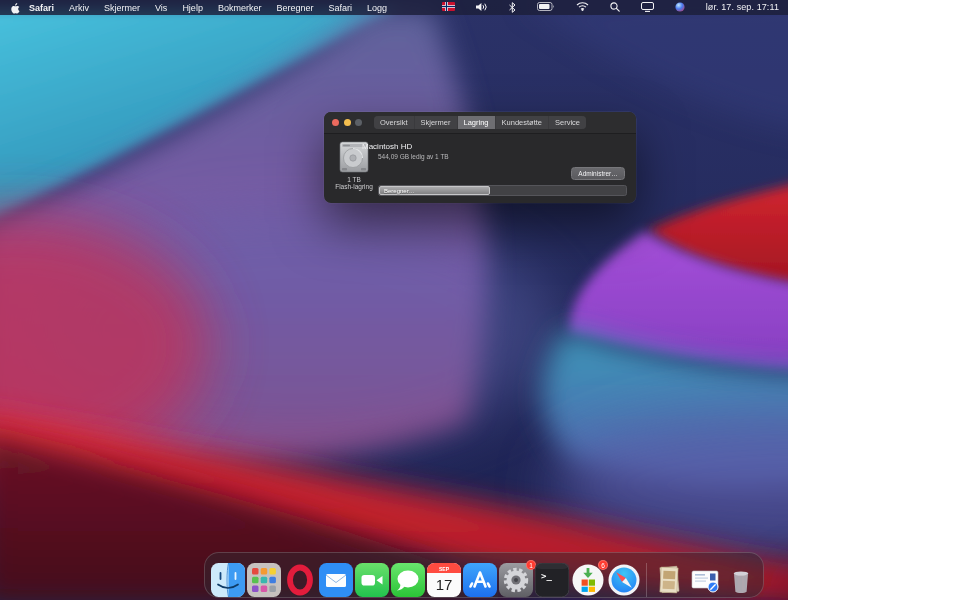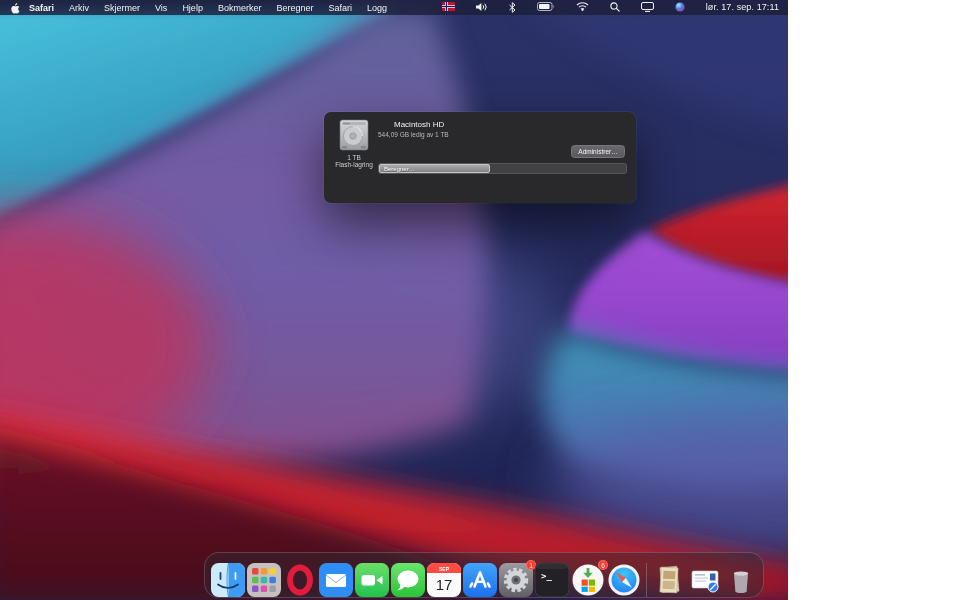--- a/index.html
+++ b/index.html
@@ -31,21 +31,21 @@
   .light.grey{background:#5c6066;}
   .tabs{display:flex;background:#3a3a3d;border-radius:4px;overflow:hidden;gap:1px;}
   .tab{font-size:7.5px;color:#d8d8da;background:#414144;padding:2px 6px;white-space:nowrap;}
   .tab.selected{background:#6e6e72;color:#fff;}
 
   .win-content{position:relative;height:69px;}
   .disk-col{position:absolute;left:10px;top:7px;width:40px;text-align:center;}
   .disk-col svg{display:block;margin:0 auto;}
   .disk-cap{font-size:6.5px;color:#cfcfd1;margin-top:3px;}
   .disk-type{font-size:6.5px;color:#cfcfd1;}
-  .disk-name{position:absolute;left:70px;top:8px;font-size:8px;color:#f0f0f2;}
+  .disk-name{position:absolute;left:38px;top:8px;font-size:8px;color:#f0f0f2;}
   .disk-free{position:absolute;left:54px;top:19px;font-size:6.5px;color:#b9b9bb;}
   .manage-btn{position:absolute;right:11px;top:33px;width:54px;height:13px;
     background:linear-gradient(#69696d,#5a5a5e);border:.5px solid #77777b;border-radius:3.5px;
     color:#f2f2f4;font-size:6.5px;font-family:"Liberation Sans",sans-serif;
     display:flex;align-items:center;justify-content:center;padding:0;}
   .progress{position:absolute;left:54px;top:51px;width:249px;height:11px;
     background:#424245;border-radius:2.5px;border:.5px solid #55555a;box-sizing:border-box;}
   .progress-fill{height:100%;background:linear-gradient(#ababad,#818183);
     border-radius:2px;border:.5px solid #c6c6c8;box-sizing:border-box;
     display:flex;align-items:center;}
@@ -192,20 +192,34 @@
               <stop offset="1" stop-color="#c0355f"></stop>
         </radialGradient>
           </defs>
         <circle cx="5" cy="5" r="4.6" fill="url(#gSiri)"></circle>
       </svg>
       <span class="clock">lør. 17. sep. 17:11</span>
     </span>
   </div>
 
   <div class="window">
+    <div class="titlebar">
+      <div class="lights">
+        <span class="light red"></span>
+        <span class="light yellow"></span>
+        <span class="light grey"></span>
+      </div>
+      <div class="tabs">
+        <span class="tab">Oversikt</span>
+        <span class="tab">Skjermer</span>
+        <span class="tab selected">Lagring</span>
+        <span class="tab">Kundestøtte</span>
+        <span class="tab">Service</span>
+      </div>
+    </div>
     <div class="win-content">
       <div class="disk-col">
         <svg width="30" height="32" viewBox="0 0 30 32">
           <defs>
               <linearGradient id="gDrive" x1="0" y1="0" x2="0" y2="1">
             <stop offset="0" stop-color="#d6d8da"></stop>
                 <stop offset="1" stop-color="#9b9da1"></stop>
           </linearGradient>
             </defs>
           <rect x="1" y="1" width="28" height="30" rx="2.5" fill="url(#gDrive)" stroke="#77797d" stroke-width=".6"></rect>

